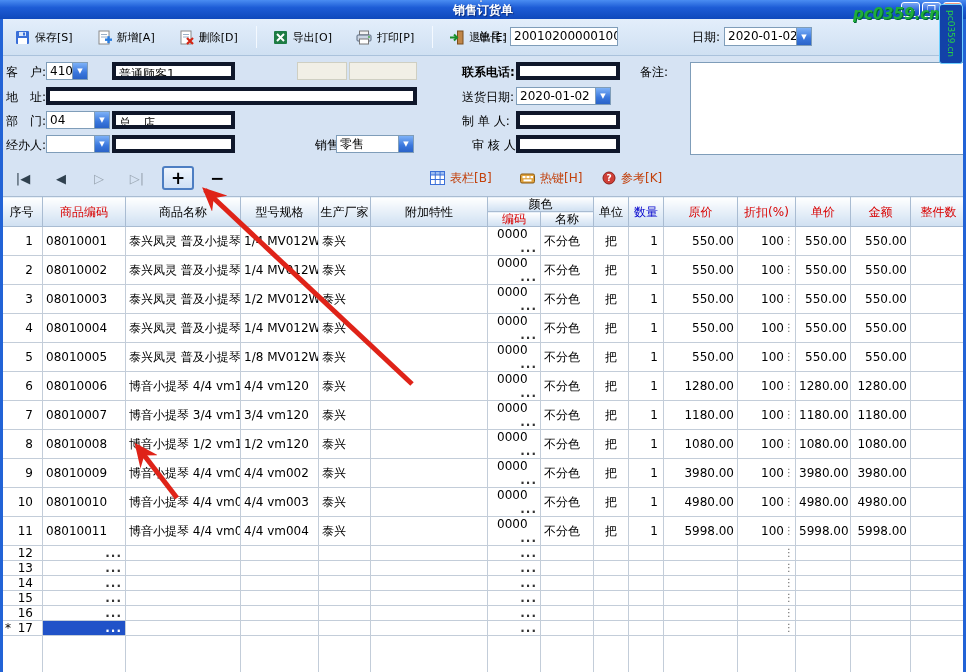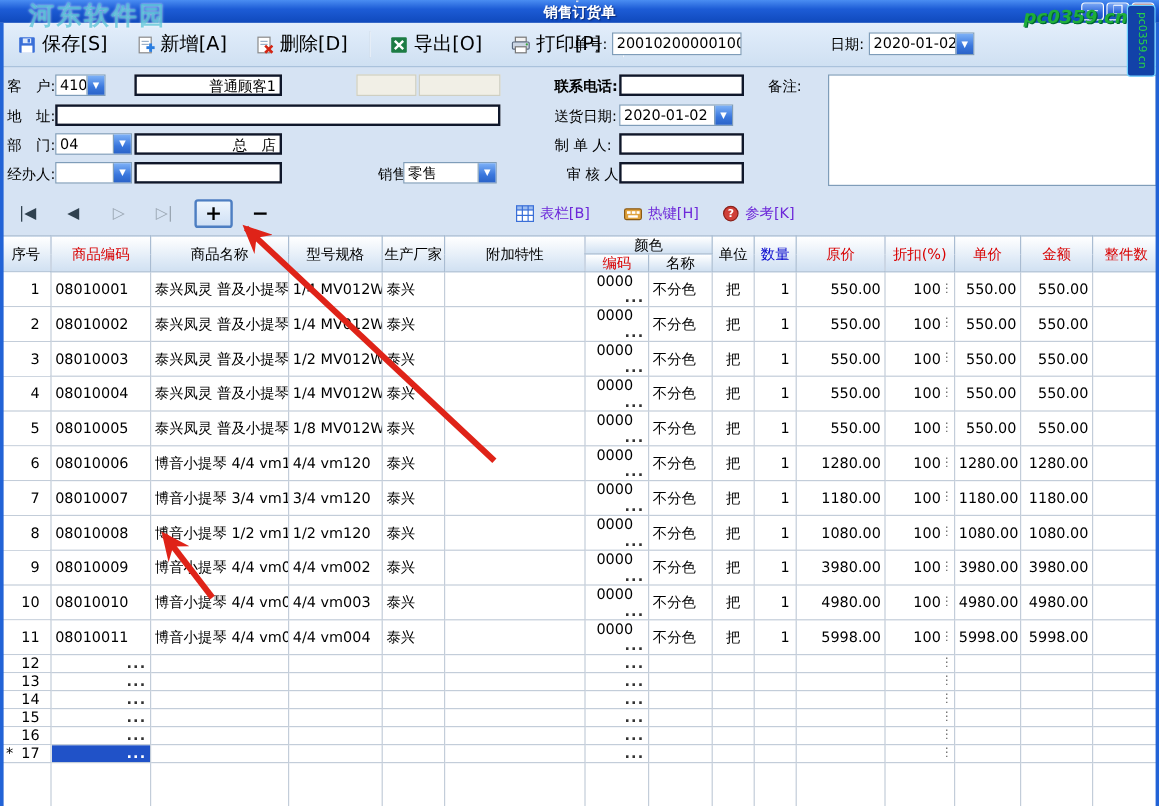--- a/index.html
+++ b/index.html
@@ -17,49 +17,49 @@
   .winbtns { position:absolute; right:4px; top:2px; display:flex; gap:2px; }
   .winbtn { width:19px; height:15px; border:1px solid #fff; border-radius:3px; color:#fff;
     font-size:10px; line-height:13px; text-align:center;
     background:linear-gradient(180deg,#7aa7f5,#2a62d8 60%,#1b4fc0); }
   .winbtn.close { background:linear-gradient(180deg,#f0a086,#d4583a 55%,#b93d20); }
 
   
   .toolbar { position:absolute; left:0; top:19px; right:0; height:37px;
     background:linear-gradient(180deg,#e3eefb,#cfe0f2); border-bottom:1px solid #aac2dc; z-index:5; }
   .tbar-left { display:flex; align-items:center; height:100%; padding-left:6px; }
-  .tbtn { display:inline-flex; align-items:center; gap:5px; padding:3px 8px; margin-right:6px;
-    font-size:16px; color:#000; border:1px solid transparent; cursor:default; }
+  .tbtn { display:inline-flex; gap:5px; padding:3px 8px; margin-right:6px;
+    font-size:11px; color:#000; border:1px solid transparent; cursor:default; }
   .tsep { width:1px; height:22px; background:#9db4cd; border-right:1px solid #f4f9ff; margin:0 7px 0 3px; }
   .tfgroup-label { position:absolute; font-size:12px; line-height:18px; }
   .tfield { position:absolute; height:19px; background:#fff; border:1px solid #7f9db9;
     font-size:12px; line-height:17px; padding:0 3px; white-space:nowrap; overflow:hidden; }
 
   
   .formarea { position:absolute; left:0; top:56px; right:0; height:104px; background:#d6e3f3; }
   .flabel { position:absolute; font-size:12px; line-height:18px; color:#000; white-space:nowrap; }
-  .field { position:absolute; height:18px; background:#fff; border:2px solid #0f172a;
-    font-size:12px; line-height:16px; padding:0 3px; white-space:nowrap; overflow:hidden;text-align:right; }
+  .field { position:absolute; height:18px; background:#fff; border:4px solid #0f172a;
+    font-size:12px; line-height:16px; padding:0 3px; white-space:nowrap; overflow:hidden; }
   .ghost { position:absolute; height:18px; background:#f1efe6; border:1px solid #cfcfc2; }
   .combo { position:absolute; height:18px; background:#fff; border:1px solid #7f9db9; display:flex; }
   .combo-val { flex:1; font-size:12px; line-height:16px; padding:0 3px; overflow:hidden; white-space:nowrap; }
   .combo-btn { width:15px; background:linear-gradient(180deg,#7db1f7,#3a77dd 60%,#2a63c8);
     border-left:1px solid #7f9db9; color:#fff; font-size:7px; display:flex; align-items:center; justify-content:center; }
   .remarkbox { position:absolute; left:690px; top:6px; width:274px; height:93px; background:#fff; border:1px solid #7f9db9; }
 
   
   .navbar { position:absolute; left:0; top:160px; right:0; height:36px; background:#d6e3f3; }
   .nbtn { position:absolute; top:6px; height:24px; display:flex; align-items:center; justify-content:center;
     font-size:13px; color:#30414f; cursor:default; }
   .nbtn.disabled { color:#9aa6b2; }
   .nav-plus { border:2px solid #4d7ec2; border-radius:3px; background:linear-gradient(#eef5fd,#cfe0f5);
     font-size:17px; font-weight:bold; color:#000; }
   .nav-minus { font-size:17px; font-weight:bold; color:#000; }
   .nbtn-labeled { position:absolute; top:7px; height:22px; display:flex; align-items:center; gap:5px;
-    font-size:12px; color:#6d28d9; }
+    font-size:12px; color:#c2410c; }
 
   
   .gridwrap { position:absolute; left:0; top:196px; right:0; bottom:0; background:#fff; }
   table.grid { border-collapse:collapse; table-layout:fixed; width:966px; }
   .grid th { font-weight:normal; font-size:12px; height:14px; line-height:14px; text-align:center;
     background:linear-gradient(180deg,#ffffff,#dde9f6 70%,#d0e0f1); border:1px solid #a9bcd2;
     white-space:nowrap; overflow:hidden; padding:0 1px; color:#000; }
   .grid th.hred { color:#d80000; }
   .grid th.hblue { color:#0000cc; }
   .grid td { font-size:12px; height:14px; line-height:14px; border:1px solid #c3cdd9;
@@ -643,21 +643,20 @@
             <td></td>
             <td></td>
           </tr>
         </tbody>
     </table>
   </div>
 
   <div class="edge l"></div>
   <div class="edge r"></div>
 
-  <div class="wm-left">河东软件园</div>
   <div class="wm-right">pc0359.cn</div>
   <div class="wm-badge">pc0359.cn</div>
 
   <svg class="annot" width="966" height="672" viewBox="0 0 966 672">
     <defs>
       <marker id="ah" markerUnits="userSpaceOnUse" markerWidth="26" markerHeight="22" refX="20" refY="11" orient="auto">
         <path d="M24,11 L0,0 L8,11 L0,22 Z" fill="#df2318"></path>
       </marker>
     </defs>
     <line x1="412" y1="384" x2="205" y2="190" stroke="#df2318" stroke-width="5" marker-end="url(#ah)"></line>

